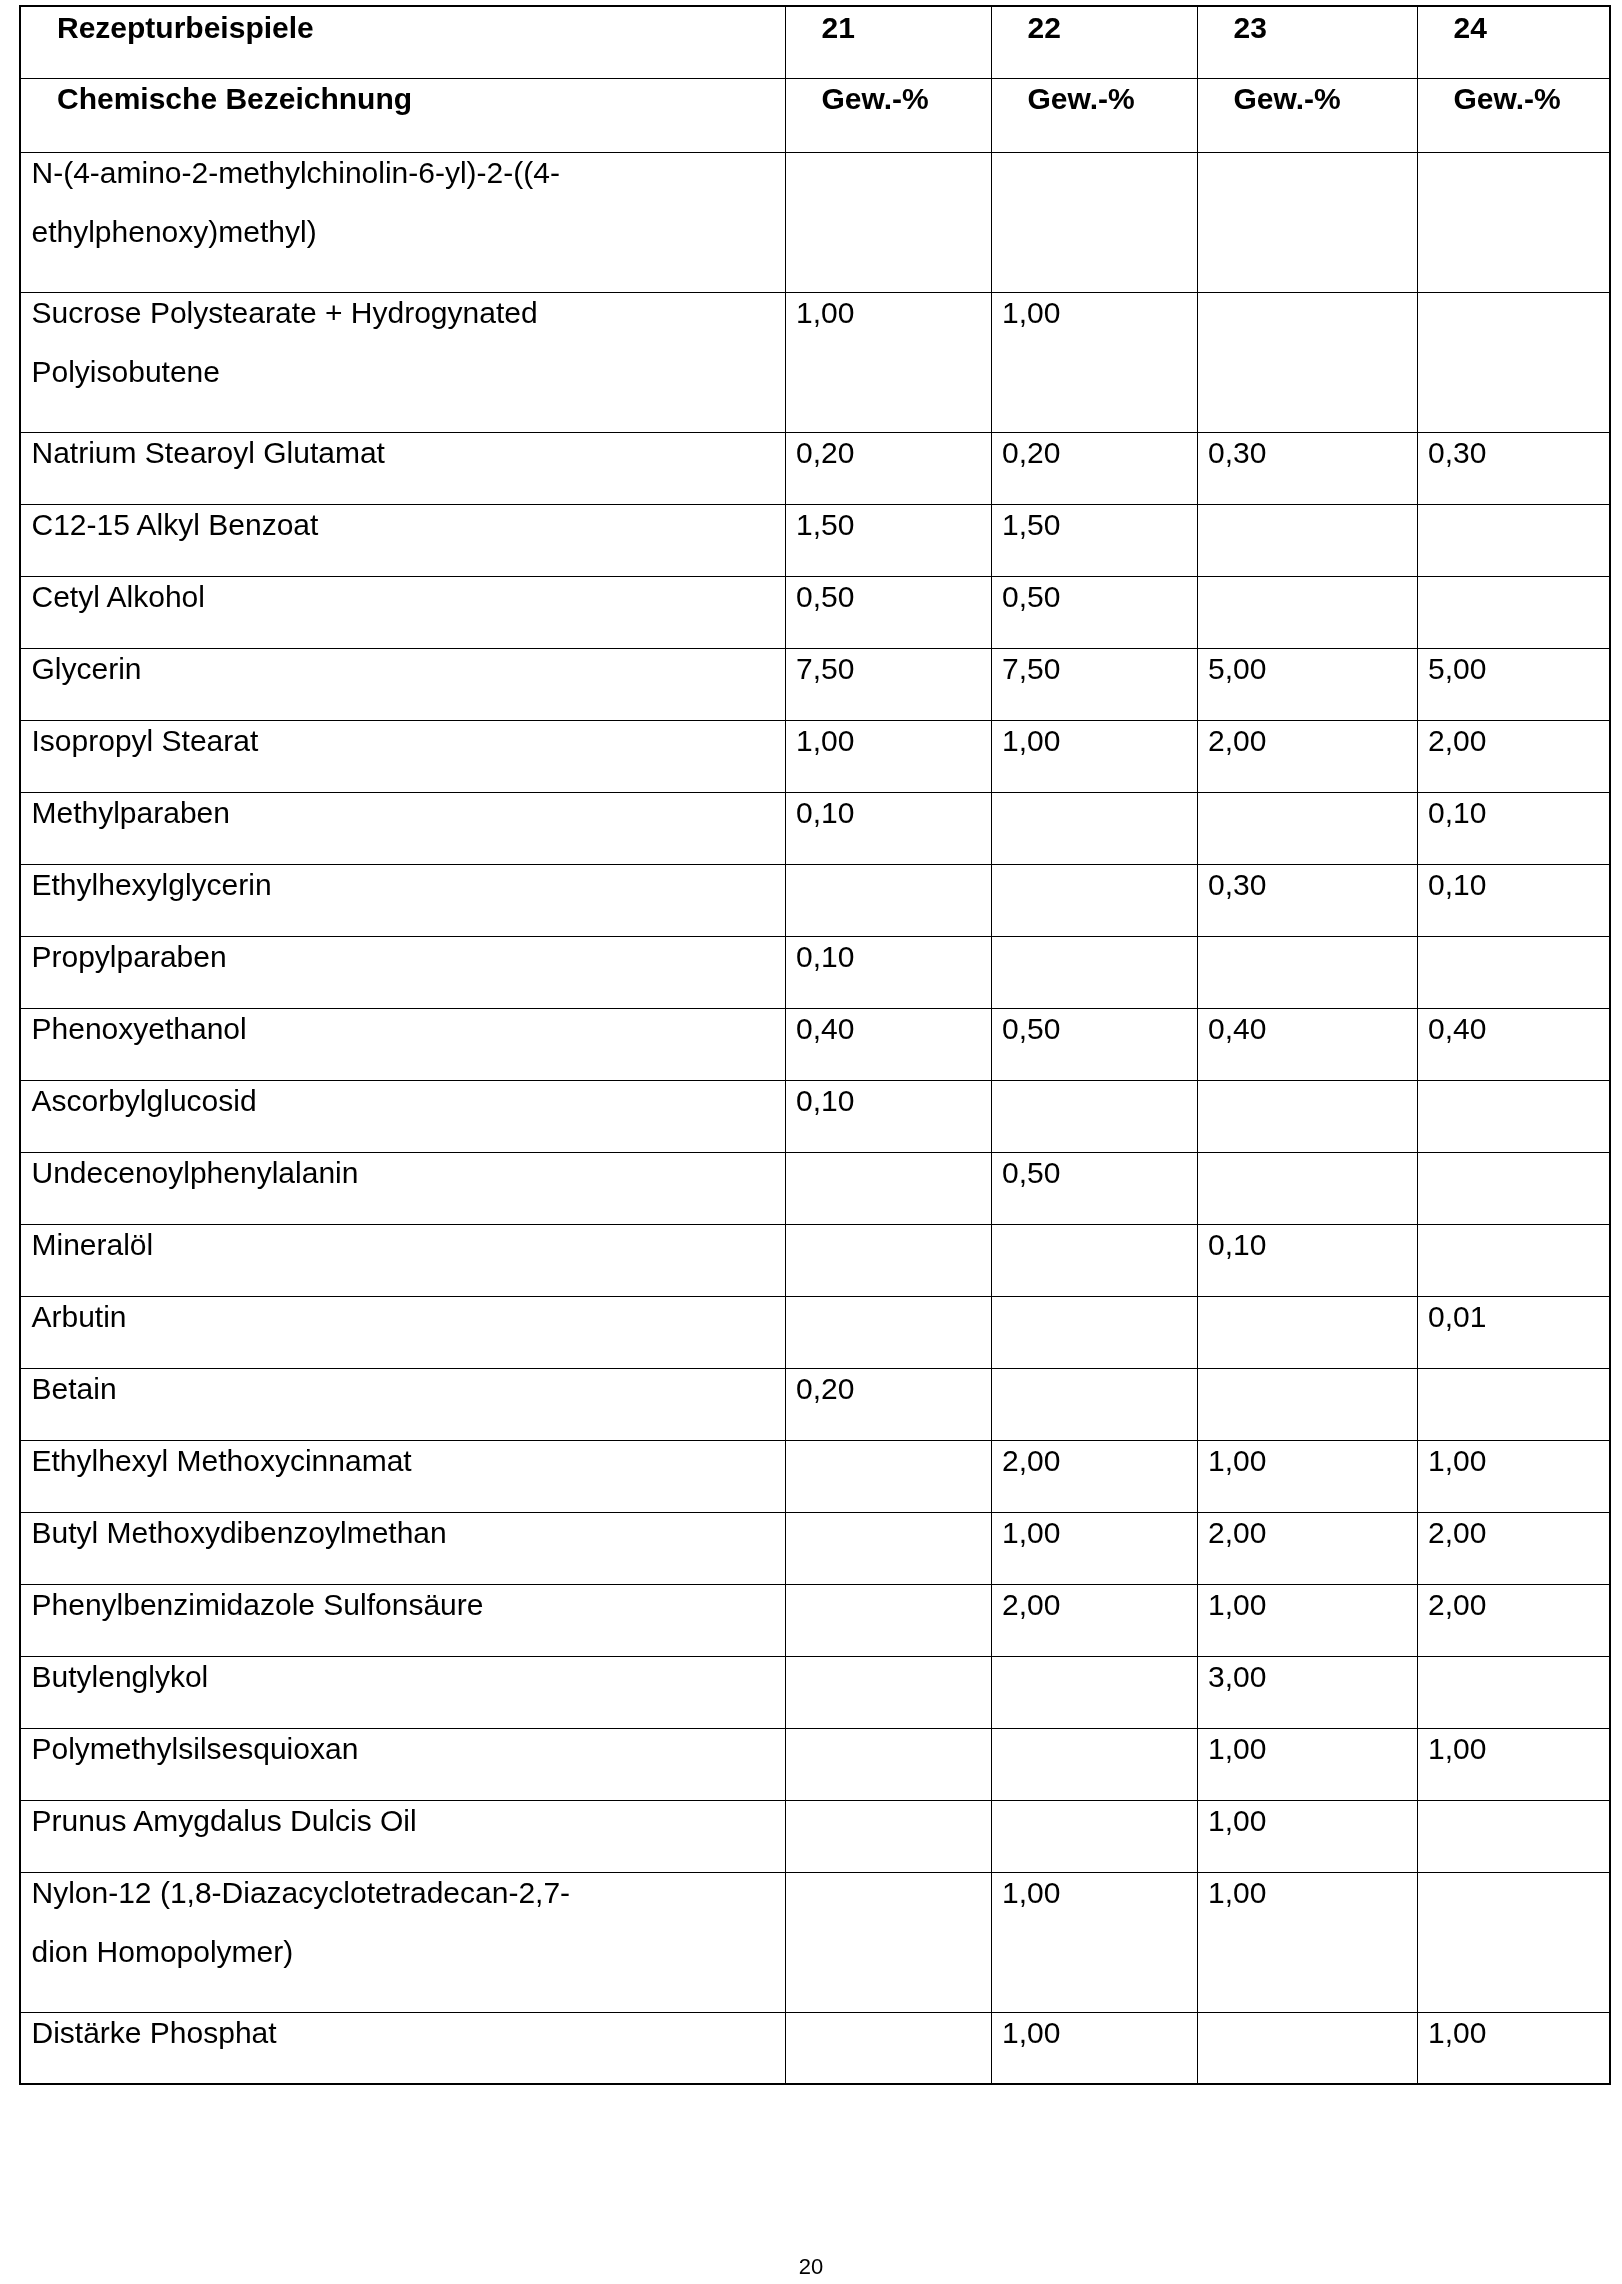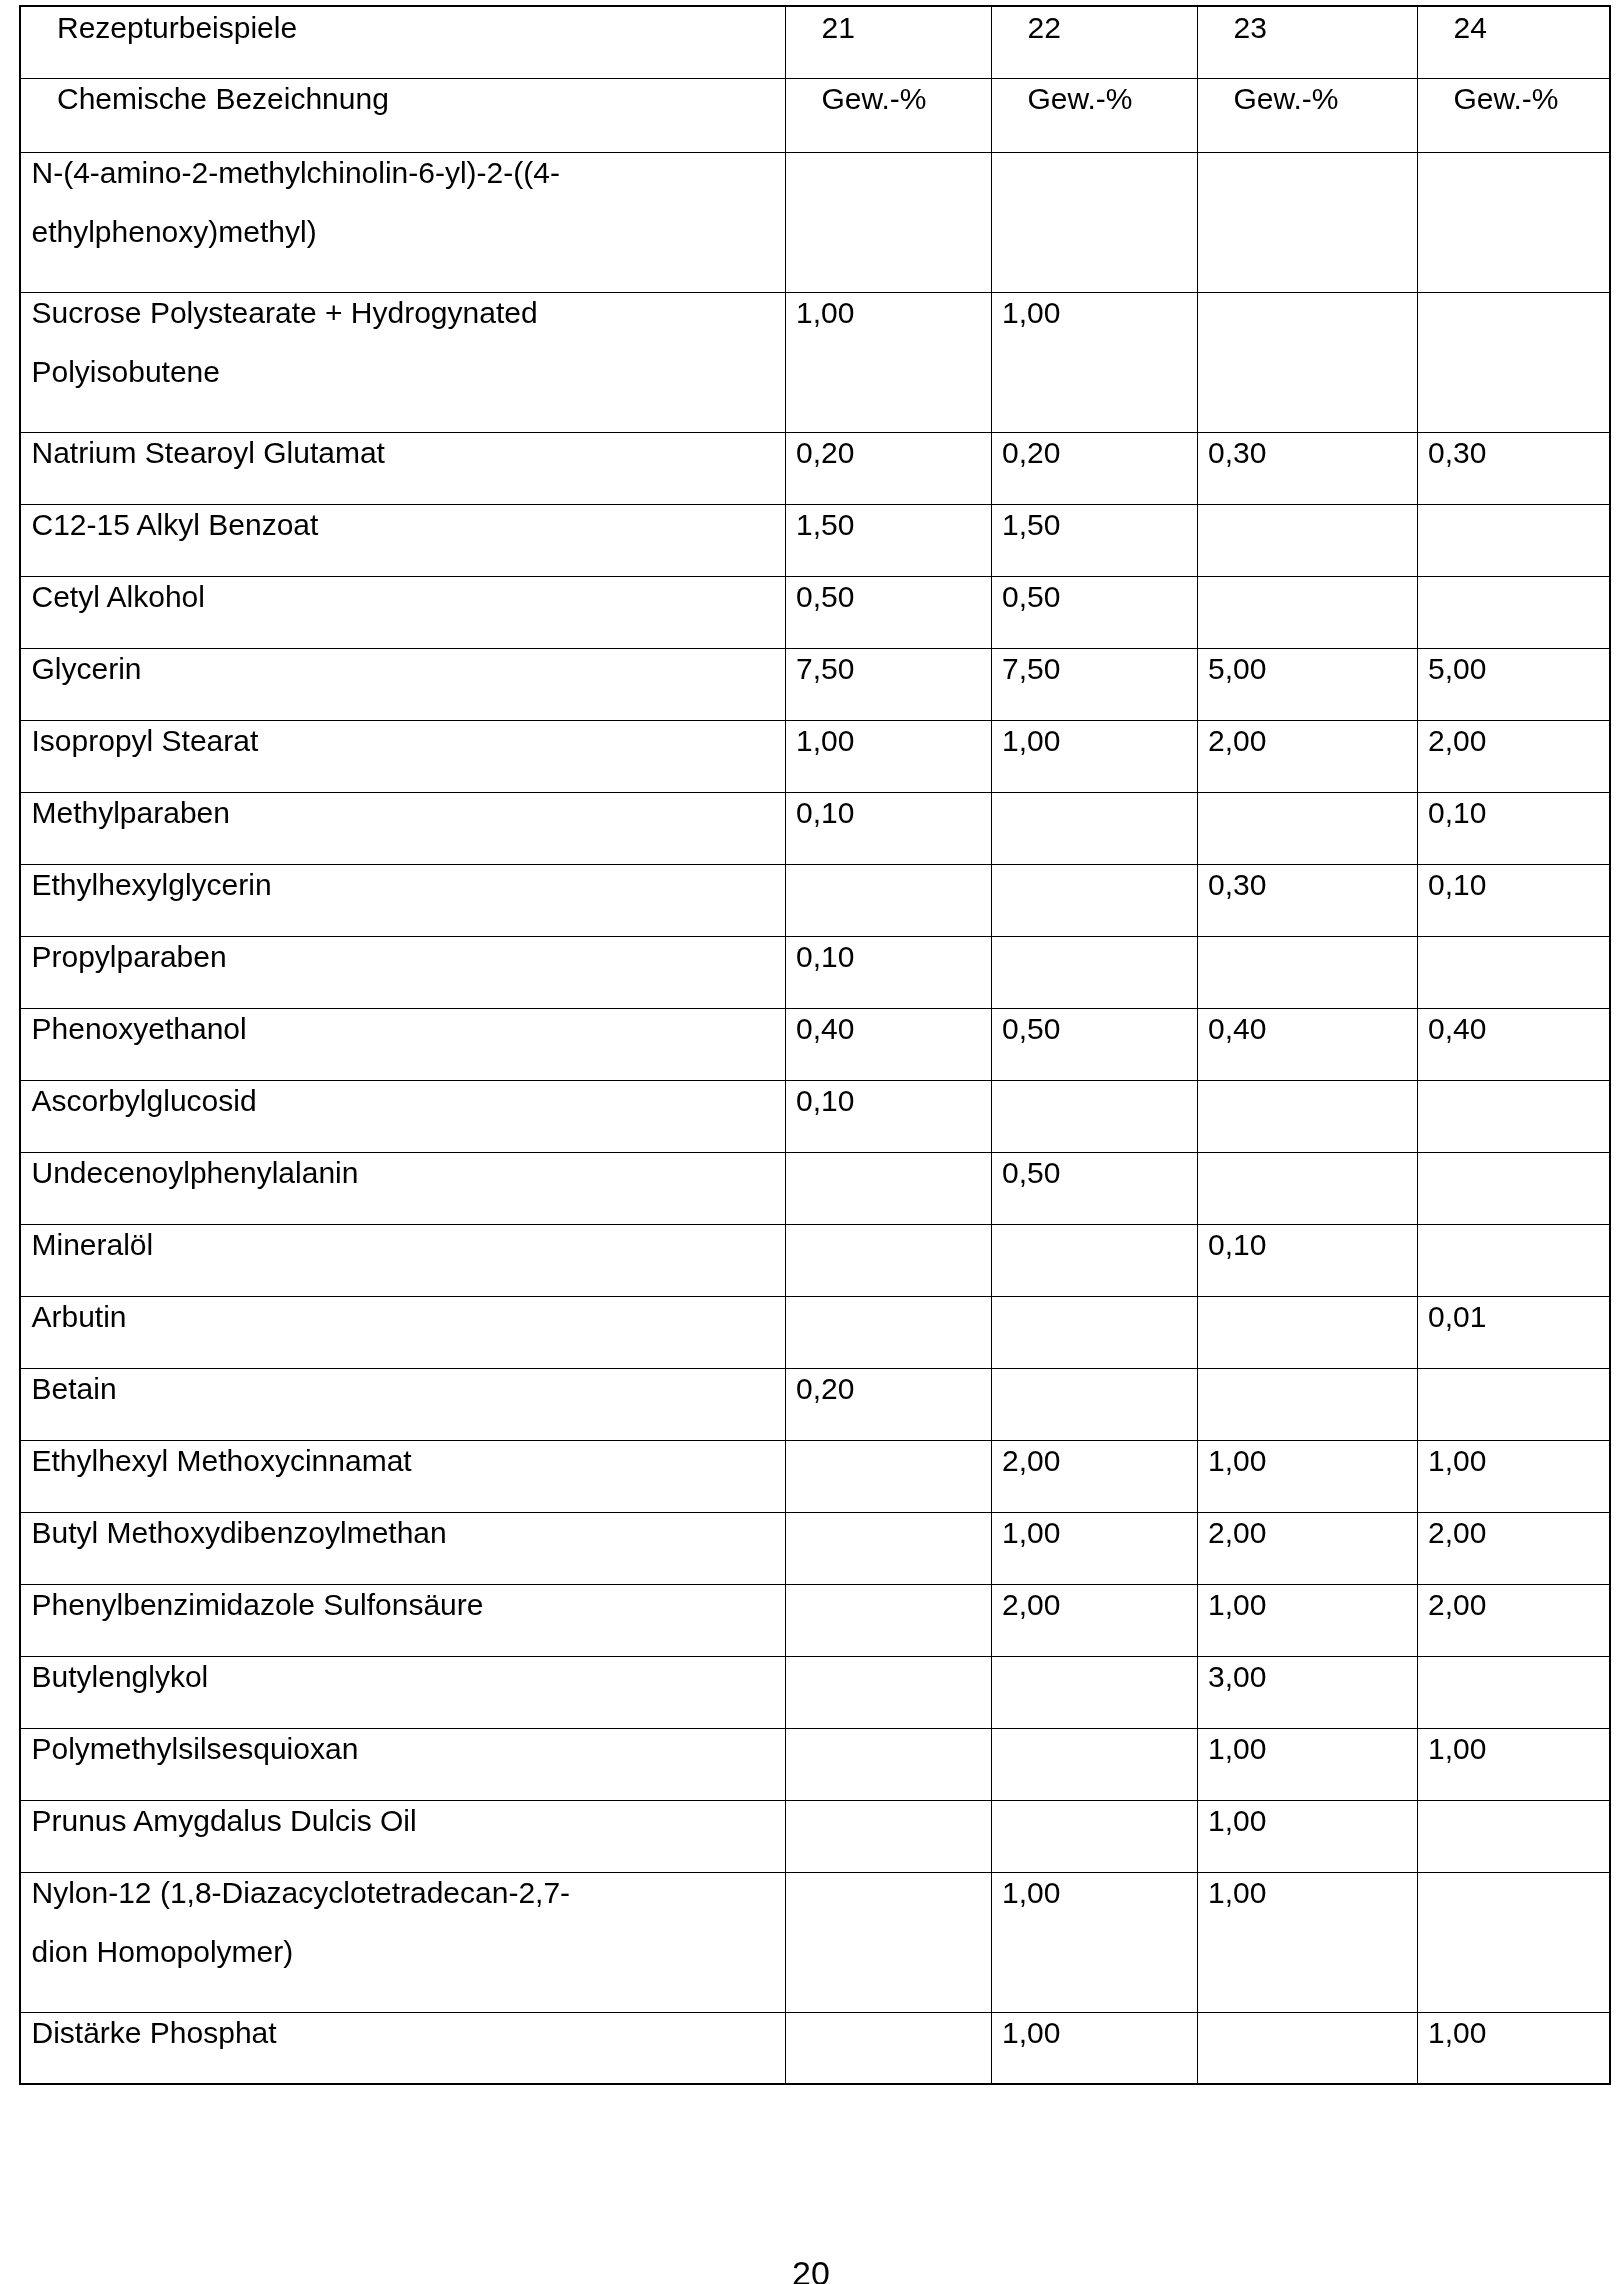--- a/index.html
+++ b/index.html
@@ -43,21 +43,21 @@
     vertical-align: top;
     padding: 5.3px 8.8px 5.3px 10.5px;
     font-size: 30px;
     line-height: 1.0;
     font-weight: normal;
     text-align: left;
     background: #ffffff;
     box-sizing: border-box;
   }
   #formula-table th {
-    font-weight: normal;
+    font-weight: bold;
     padding-left: 36px;
   }
   .row-h1 td, .row-h1 th { height: 72px; }
   .row-h2 td, .row-h2 th { height: 74px; }
   .r1 td { height: 72px; }
   .r2 td { height: 140px; }
 
   
   .nm { display: block; }
   .nm-2 { display: block; margin-top: 29px; }
@@ -67,21 +67,21 @@
     white-space: nowrap;
   }
   .val-b2 { padding-top: 72px; }
 
   #page-number {
     position: absolute;
     left: 0;
     top: 2254px;
     width: 1622px;
     text-align: center;
-    font-size: 34px;
+    font-size: 22px;
     font-family: "Liberation Sans", sans-serif;
     color: #000000;
     overflow: hidden;
     height: 30px;
   }
 </style>
 </head>
 <body>
 
 <div id="page">

